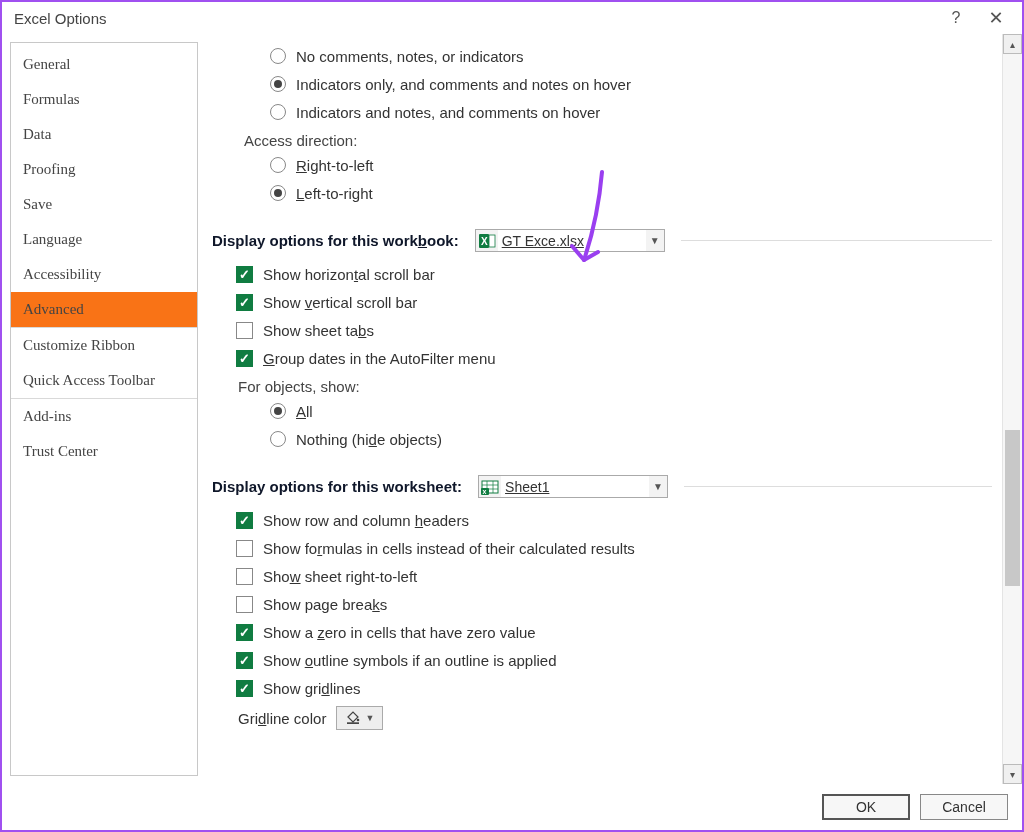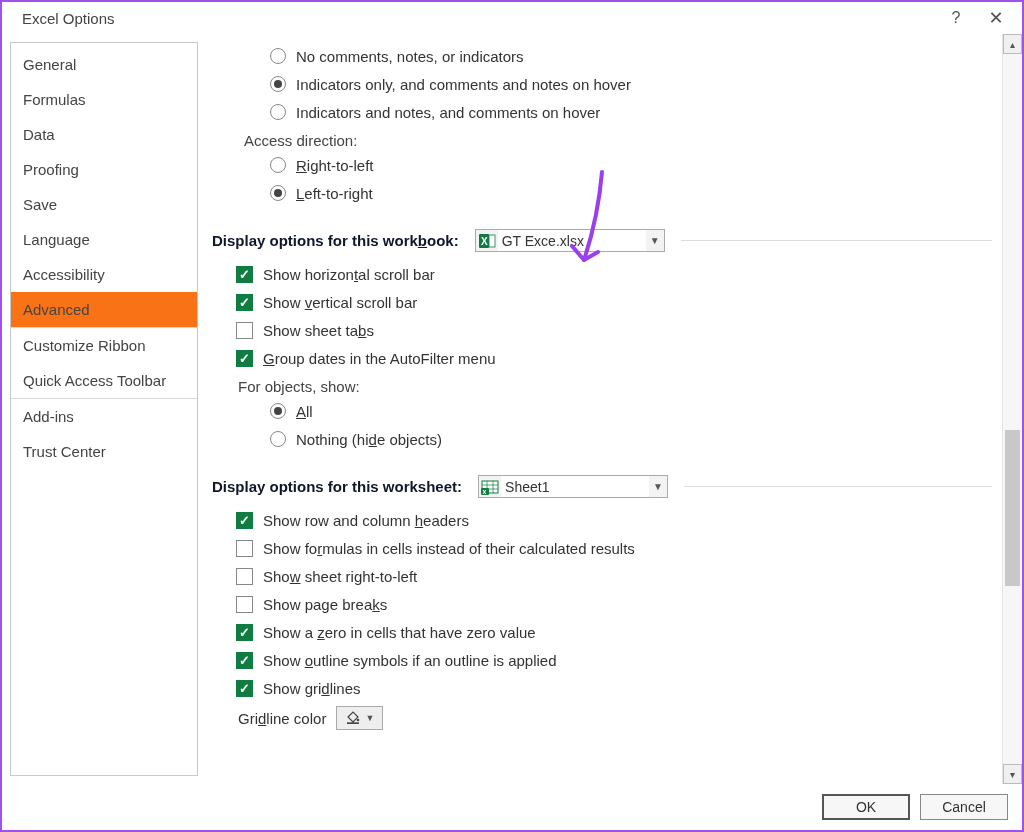--- a/index.html
+++ b/index.html
@@ -1,30 +1,30 @@
 <!DOCTYPE html>
 <html><head>
 <meta charset="utf-8">
 <style>
   * { box-sizing: border-box; margin: 0; padding: 0; }
   html, body { width: 1024px; height: 832px; font-family: "Segoe UI", Tahoma, sans-serif; font-size: 15px; color: #333; background: #fff; }
   body { border: 2px solid #a050f0; position: relative; overflow: hidden; }
 
   
-  .titlebar { height: 32px; display: flex; align-items: center; padding: 0 6px 0 20px; }
+  .titlebar { height: 32px; display: flex; align-items: center; padding: 0 6px 0 12px; }
   .titlebar .title { flex: 1; font-size: 15px; color: #444; }
   .titlebar .tbtn { width: 40px; height: 32px; display: flex; align-items: center; justify-content: center; color: #555; font-size: 16px; }
   .titlebar .tbtn.close { font-size: 18px; }
 
   
   .main { position: absolute; top: 32px; left: 0; right: 0; bottom: 46px; display: flex; }
 
   
   .sidebar { width: 188px; margin: 8px 0 8px 8px; border: 1px solid #c8c8c8; background: #fff; padding-top: 4px; }
-  .side-item { padding: 9px 12px; font-size: 15px; color: #444; cursor: pointer; }
+  .side-item { padding: 9px 12px; font-size: 15px; color: #444; cursor: pointer; font-family: Liberation Serif, serif; }
   .side-item.selected { background: #f97316; }
   .side-sep { height: 1px; background: #d9d9d9; margin: 0; }
 
   
   .content { flex: 1; position: relative; padding: 8px 22px 8px 14px; overflow: hidden; }
   .content-inner { padding-left: 24px; }
 
   
   .opt-row { display: flex; align-items: center; gap: 10px; padding: 4px 0; min-height: 28px; }
   .indent { margin-left: 34px; }
@@ -40,21 +40,21 @@
   .chk.checked::after { content: "✓"; color: #fff; font-size: 13px; font-weight: bold; line-height: 1; }
 
   
   .section-head { display: flex; align-items: center; gap: 16px; margin: 22px 0 8px 0; }
   .section-head .sh-label { font-weight: 600; color: #0f172a; }
   .section-head .rule { flex: 1; height: 1px; background: #ddd; margin-right: 8px; }
 
   
   .dropdown { display: inline-flex; align-items: center; border: 1px solid #aaa; background: #f3f3f3; height: 23px; min-width: 190px; font-size: 14px; }
   .dropdown .dd-icn { width: 22px; height: 20px; display: flex; align-items: center; justify-content: center; }
-  .dropdown .dd-text { flex: 1; padding: 0 4px; background: #fff; height: 100%; display: flex; align-items: center; }
+  .dropdown .dd-text { flex: 1; padding: 0 4px; background: #fff; height: 100%; display: flex; align-items: center; text-decoration: underline; }
   .dropdown .dd-caret { width: 18px; text-align: center; color: #555; font-size: 10px; }
 
   
   .color-btn { display: inline-flex; align-items: center; gap: 4px; border: 1px solid #aaa; background: #eee; padding: 3px 8px; height: 24px; }
   .color-btn .caret { font-size: 9px; color: #555; }
 
   
   .vscroll { position: absolute; top: 0; right: 0; bottom: 0; width: 20px; border-left: 1px solid #e4e4e4; background: #f6f6f6; }
   .vscroll .arrow { height: 20px; border: 1px solid #bbb; background: #f0f0f0; display: flex; align-items: center; justify-content: center; font-size: 10px; color: #555; }
   .vscroll .track { position: absolute; top: 20px; bottom: 20px; left: 0; right: 0; }

